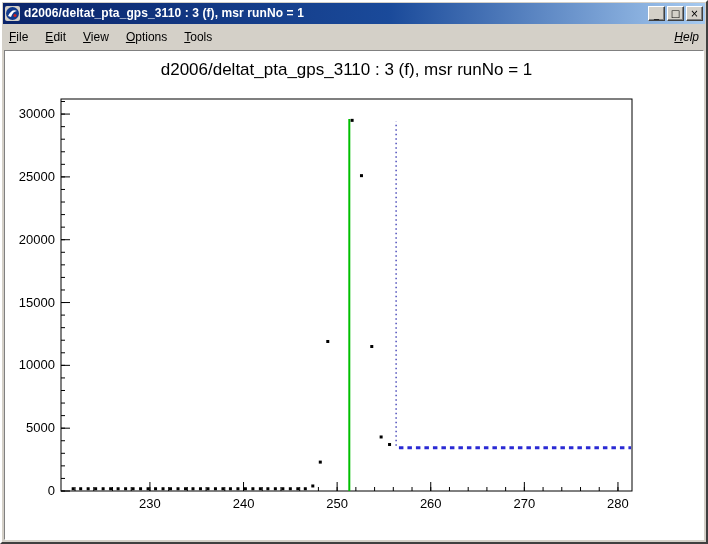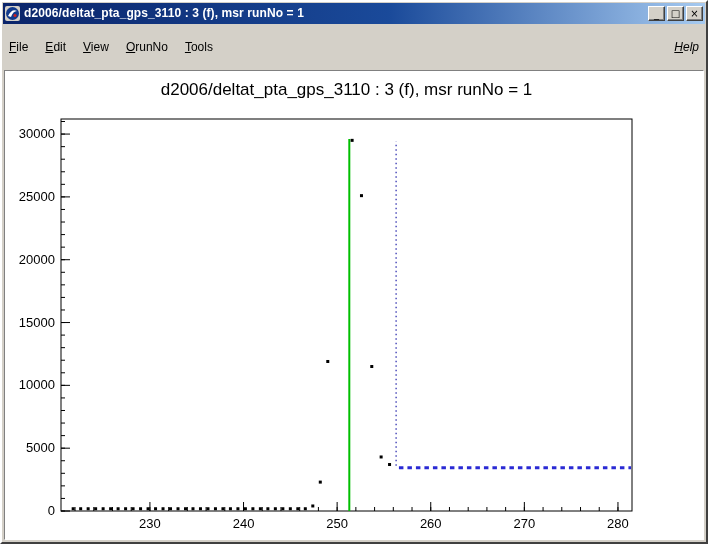--- a/index.html
+++ b/index.html
@@ -31,21 +31,21 @@
     background:#d4d0c8;
     border:1px solid;border-color:#ffffff #404040 #404040 #ffffff;
     box-shadow:inset -1px -1px 0 #808080;
     font-size:10px;line-height:12px;text-align:center;
     color:#000;padding:0;cursor:default;
     font-family:"DejaVu Sans",sans-serif;
   }
   .menubar{
     height:23px;flex:0 0 auto;
     display:flex;align-items:center;
-    padding:10px 7px;gap:17px;
+    padding:0 7px;gap:17px;
     font-size:12px;color:#000;
     background:#d4d0c8;
   }
   .menu-item{white-space:nowrap;cursor:default;}
   .menu-item u{text-decoration:underline;}
   .menu-help{margin-left:auto;font-style:italic;}
   .canvas-area{
     flex:1 1 auto;margin:2px;overflow:hidden;
     background:#ffffff;
     border:1px solid;border-color:#808080 #ffffff #ffffff #808080;
@@ -77,21 +77,21 @@
       <button class="win-btn">_</button>
       <button class="win-btn">□</button>
       <button class="win-btn">×</button>
     </span>
   </div>
 
   <div class="menubar">
     <span class="menu-item"><u>F</u><span>ile</span></span>
     <span class="menu-item"><u>E</u><span>dit</span></span>
     <span class="menu-item"><u>V</u><span>iew</span></span>
-    <span class="menu-item"><u>O</u><span>runNo</span></span>
+    <span class="menu-item"><u>O</u><span>ptions</span></span>
     <span class="menu-item"><u>T</u><span>ools</span></span>
     <span class="menu-item menu-help"><u>H</u><span>elp</span></span>
   </div>
 
   <div class="canvas-area">
     <svg id="plot" width="698" height="490" viewBox="0 0 698 490">
         <text x="341.5" y="24" text-anchor="middle" class="plot-title">d2006/deltat_pta_gps_3110 : 3 (f), msr runNo = 1</text>
         <rect x="56" y="48" width="571" height="392" fill="none" stroke="#000" stroke-width="1"></rect>
         <line x1="70.04098360655738" y1="440" x2="70.04098360655738" y2="436" stroke="#000"></line>
         <line x1="88.76229508196721" y1="440" x2="88.76229508196721" y2="436" stroke="#000"></line>

